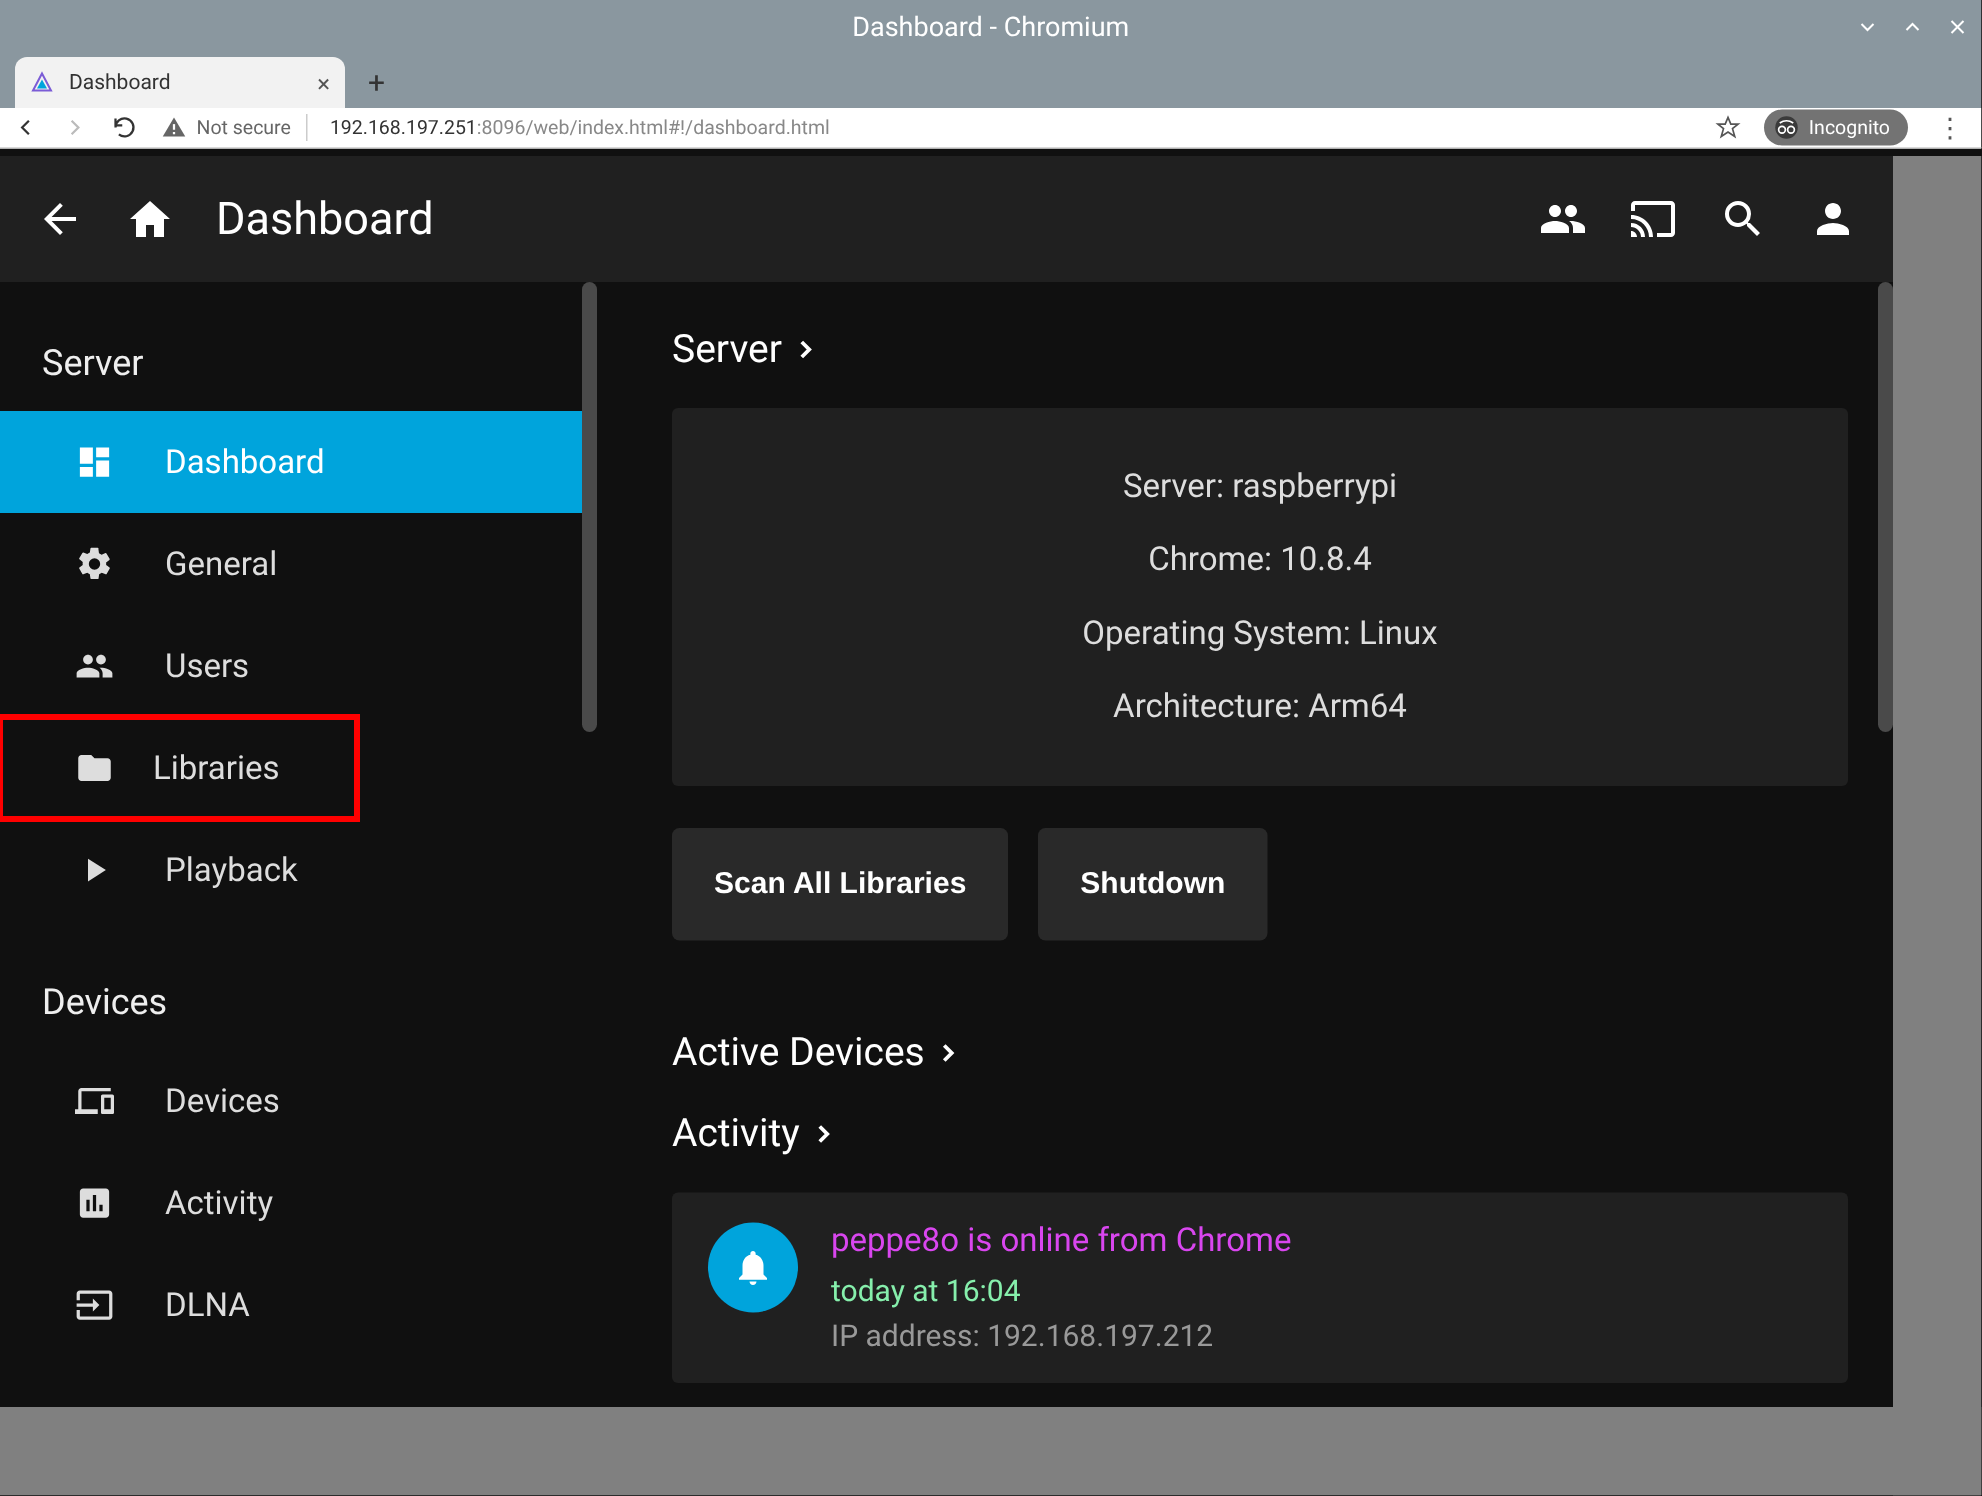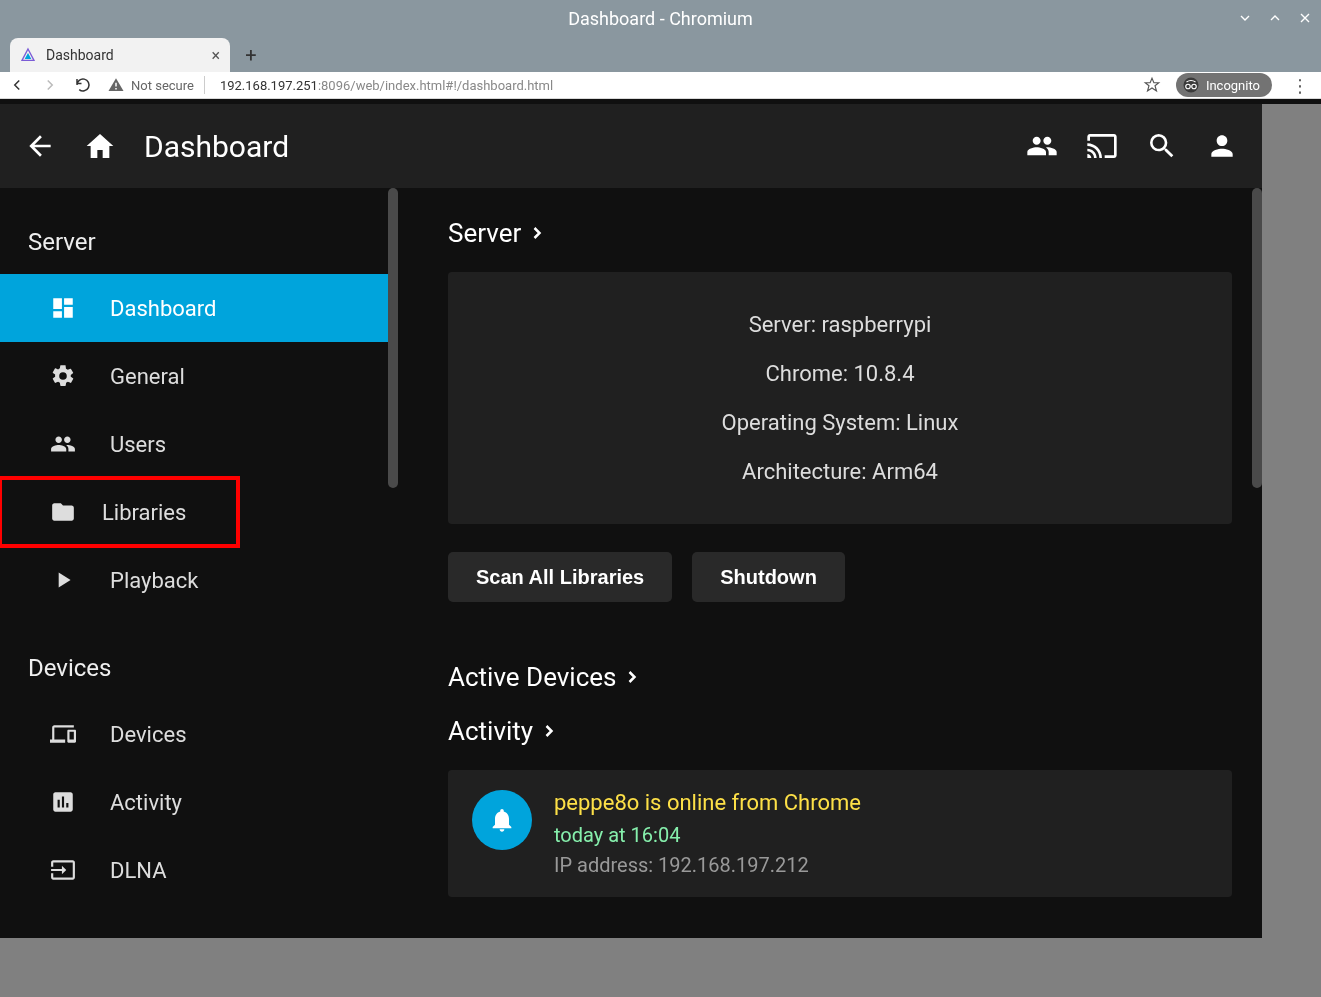--- a/index.html
+++ b/index.html
@@ -203,39 +203,39 @@
     text-align: center;
   }
   .btn-row { display:flex; gap:20px; margin-bottom: 60px; }
   .btn {
     background:#292929;
     color:#fff;
     font-size: 20px;
     font-weight:700;
     border:none;
     border-radius:5px;
-    height: 50px;
+    height: 75px;
     padding: 0 28px;
     cursor:pointer;
   }
   .activity-card {
     background:#202020;
     border-radius:4px;
     padding: 20px 24px;
     display:flex;
     gap: 22px;
     align-items:flex-start;
   }
   .bell-circle {
     width:60px; height:60px; border-radius:50%;
     background:#00a4dc; display:flex; align-items:center; justify-content:center;
     flex-shrink:0;
   }
   .bell-circle svg { width:28px; height:28px; fill:#fff; }
-  .activity-text .line1 { font-size:22px; color:#fde047; margin-bottom:8px; }
+  .activity-text .line1 { font-size:22px; color:#d946ef; margin-bottom:8px; }
   .activity-text .line2 { font-size:20px; color:#86efac; margin-bottom:6px;}
   .activity-text .line3 { font-size:20px; color:#999; }
 </style>
 </head>
 <body>
 
 <div class="os-titlebar">
   <span>Dashboard - Chromium</span>
   <div class="win-controls">
     <span>

